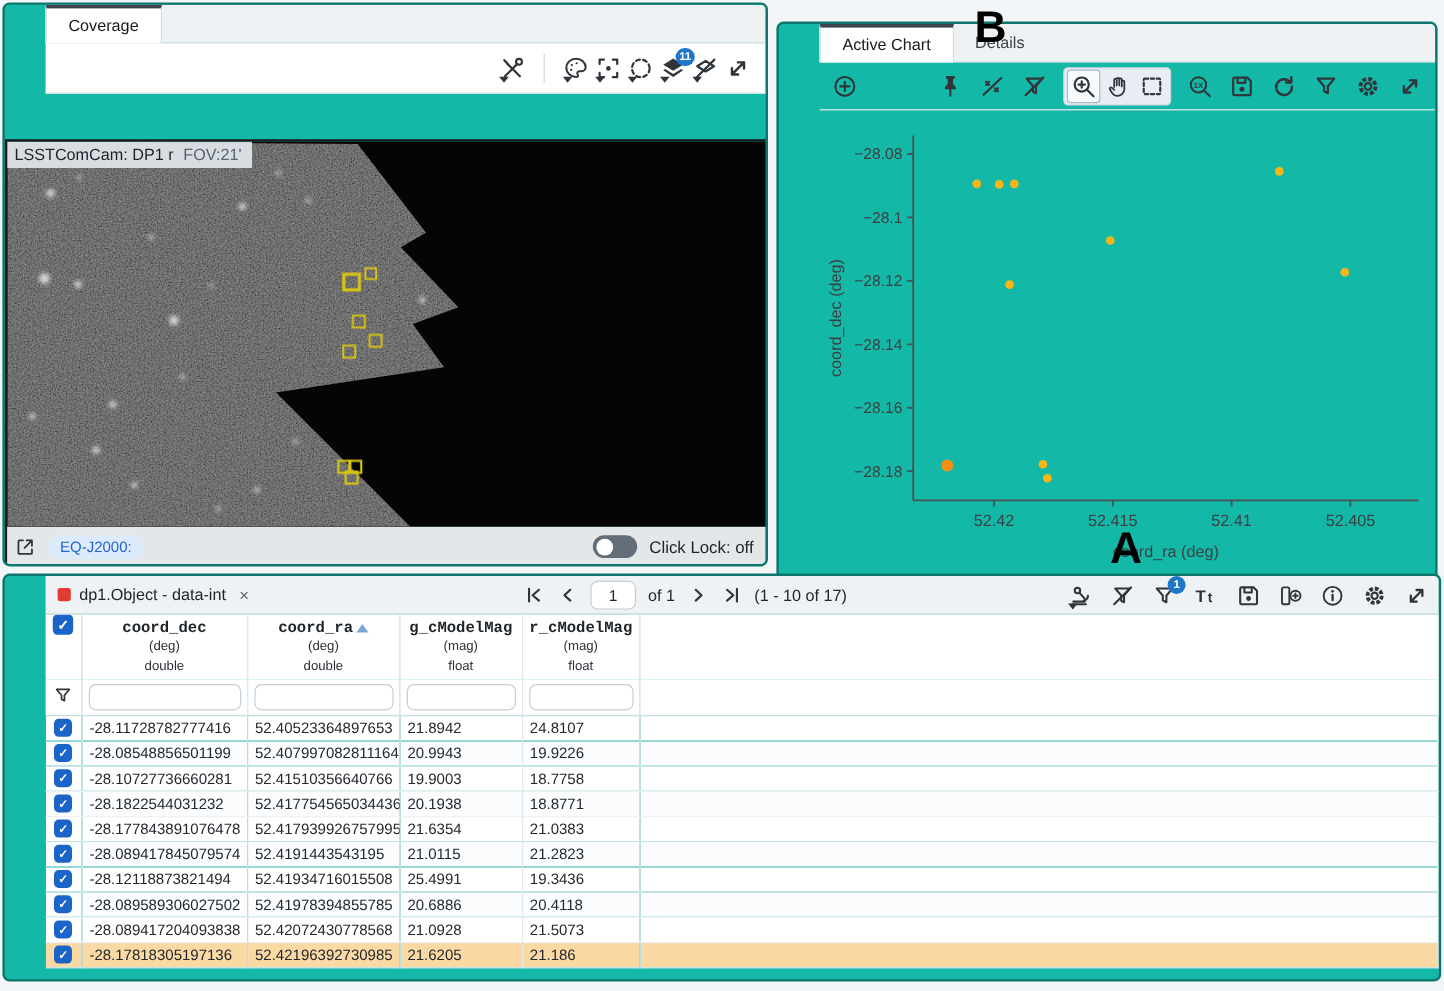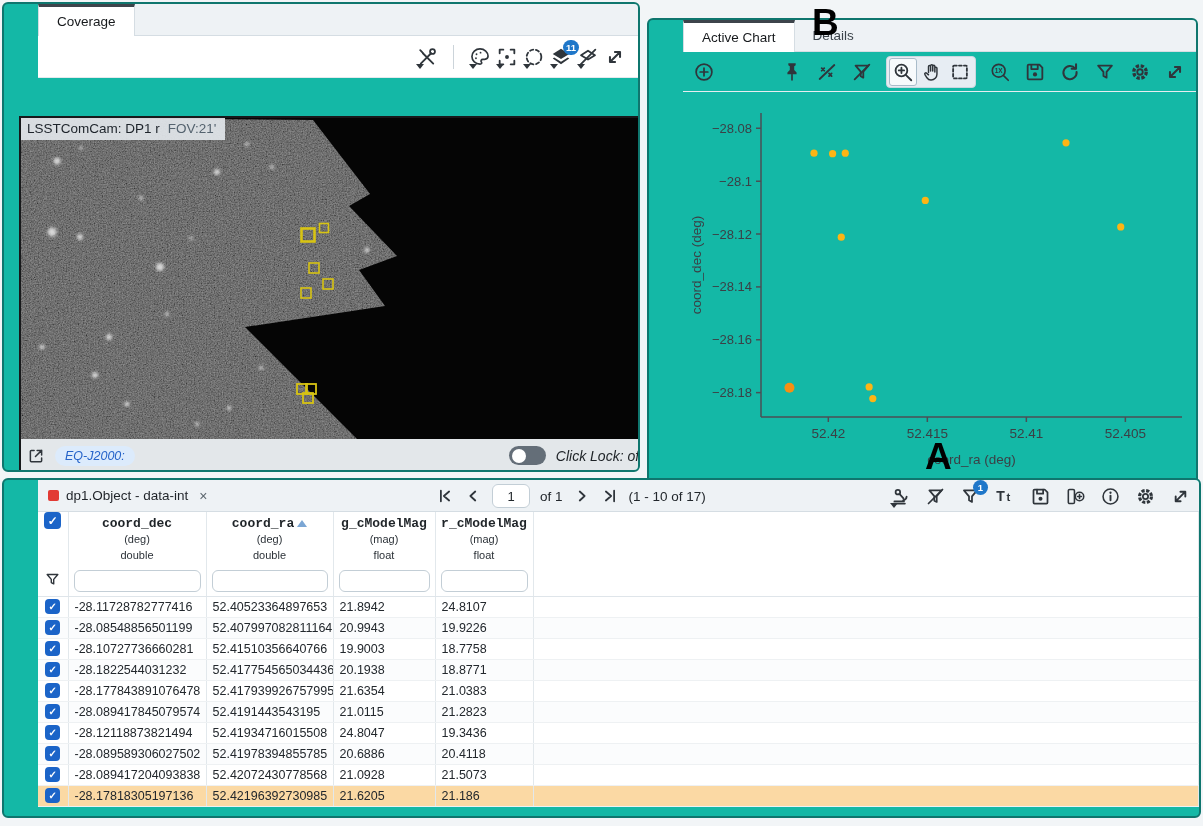--- a/index.html
+++ b/index.html
@@ -22,26 +22,26 @@
   .icon.small svg { width:18px; height:18px; }
   .caret { position:absolute; bottom:-1px; left:0; width:0; height:0; border-left:4px solid transparent; border-right:4px solid transparent; border-top:5px solid #2f353b; }
   .badge { position:absolute; top:-6px; right:-7px; min-width:15px; height:15px; padding:0 3px; border-radius:8px; background:#1f77c9; color:#fff; font-size:9.5px; font-weight:bold; display:flex; align-items:center; justify-content:center; }
   .vdiv { width:1px; height:24px; background:#ccd4da; margin:0 10px; }
 
   
   #cov-toolbar { height:42px; justify-content:flex-end; gap:5px; padding:0 12px; border-bottom:1px solid #e4e9ed; }
   #cov-subbar { height:38px; background:#e9edf0; display:flex; align-items:center; padding:0 10px; gap:8px; border-bottom:1px solid #d8dfe4; }
   .dropdown { display:flex; align-items:center; gap:7px; font-size:13.5px; color:#272c31; padding:0 6px; }
   .dd-caret { width:0; height:0; border-left:5px solid transparent; border-right:5px solid transparent; border-top:6px solid #3a4147; }
-  #viewer-frame { position:absolute; left:15px; top:112px; width:636px; height:358px; border:2px solid #17191b; border-radius:0 0 5px 5px; }
+  #viewer-frame { position:absolute; left:0; top:112px; width:636px; height:358px; border:2px solid #17191b; border-radius:0 0 5px 5px; }
   #viewer { position:relative; width:632px; height:321px; background:#060606; overflow:hidden; }
   #image-label { position:absolute; left:0; top:0; background:rgba(226,230,234,0.92); padding:3px 9px 4px 6px; font-size:13.5px; display:flex; gap:8px; z-index:3; }
   #image-label .name { color:#1d232a; }
   #image-label .fov { color:#55636f; }
-  #readout-bar { position:relative; width:632px; height:33px; background:#e3e7ea; display:flex; align-items:center; padding:0 10px 0 6px; gap:10px;font-style:italic; }
+  #readout-bar { position:relative; width:632px; height:33px; background:#e3e7ea; display:flex; align-items:center; padding:0 10px 0 6px; gap:10px; }
   #readout-coord { background:#dcebfc; color:#2563c9; font-size:12.5px; padding:3px 10px; border-radius:10px; }
   #readout-spacer { flex:1; }
   #click-lock-toggle { width:37px; height:19px; border-radius:10px; background:#646e78; position:relative; }
   #click-lock-toggle .knob { position:absolute; left:3px; top:2.5px; width:14px; height:14px; border-radius:50%; background:#fff; }
   #click-lock-label { font-size:14px; color:#1e2327; }
 
   
   #chart-toolbar { height:40px; padding:0 10px; border-bottom:1px solid #e8edf1; display:flex; align-items:center; }
   #chart-toolbar .right { margin-left:auto; display:flex; align-items:center; gap:13px; }
   .tool-group { display:flex; align-items:center; gap:2px; background:#e7edf3; border:1px solid #ccd7e0; border-radius:4px; padding:1px 2px; }
@@ -551,21 +551,21 @@
           <td>-28.089417845079574</td>
           <td>52.4191443543195</td>
           <td>21.0115</td>
           <td>21.2823</td>
           <td></td>
         </tr>
         <tr class="datarow">
           <td class="cb-cell"><span class="checkbox" style="width:15px;height:15px;font-size:10px;">✓</span></td>
           <td>-28.12118873821494</td>
           <td>52.41934716015508</td>
-          <td>24.8047</td>
+          <td>25.4991</td>
           <td>19.3436</td>
           <td></td>
         </tr>
         <tr class="datarow">
           <td class="cb-cell"><span class="checkbox" style="width:15px;height:15px;font-size:10px;">✓</span></td>
           <td>-28.089589306027502</td>
           <td>52.41978394855785</td>
           <td>20.6886</td>
           <td>20.4118</td>
           <td></td>

